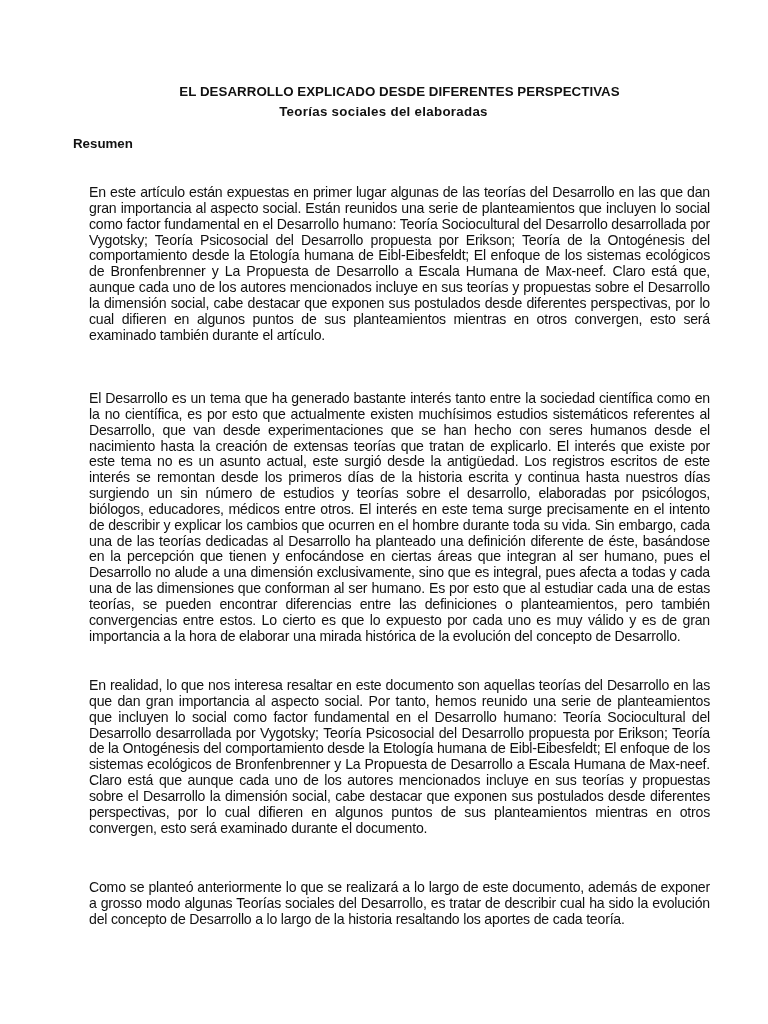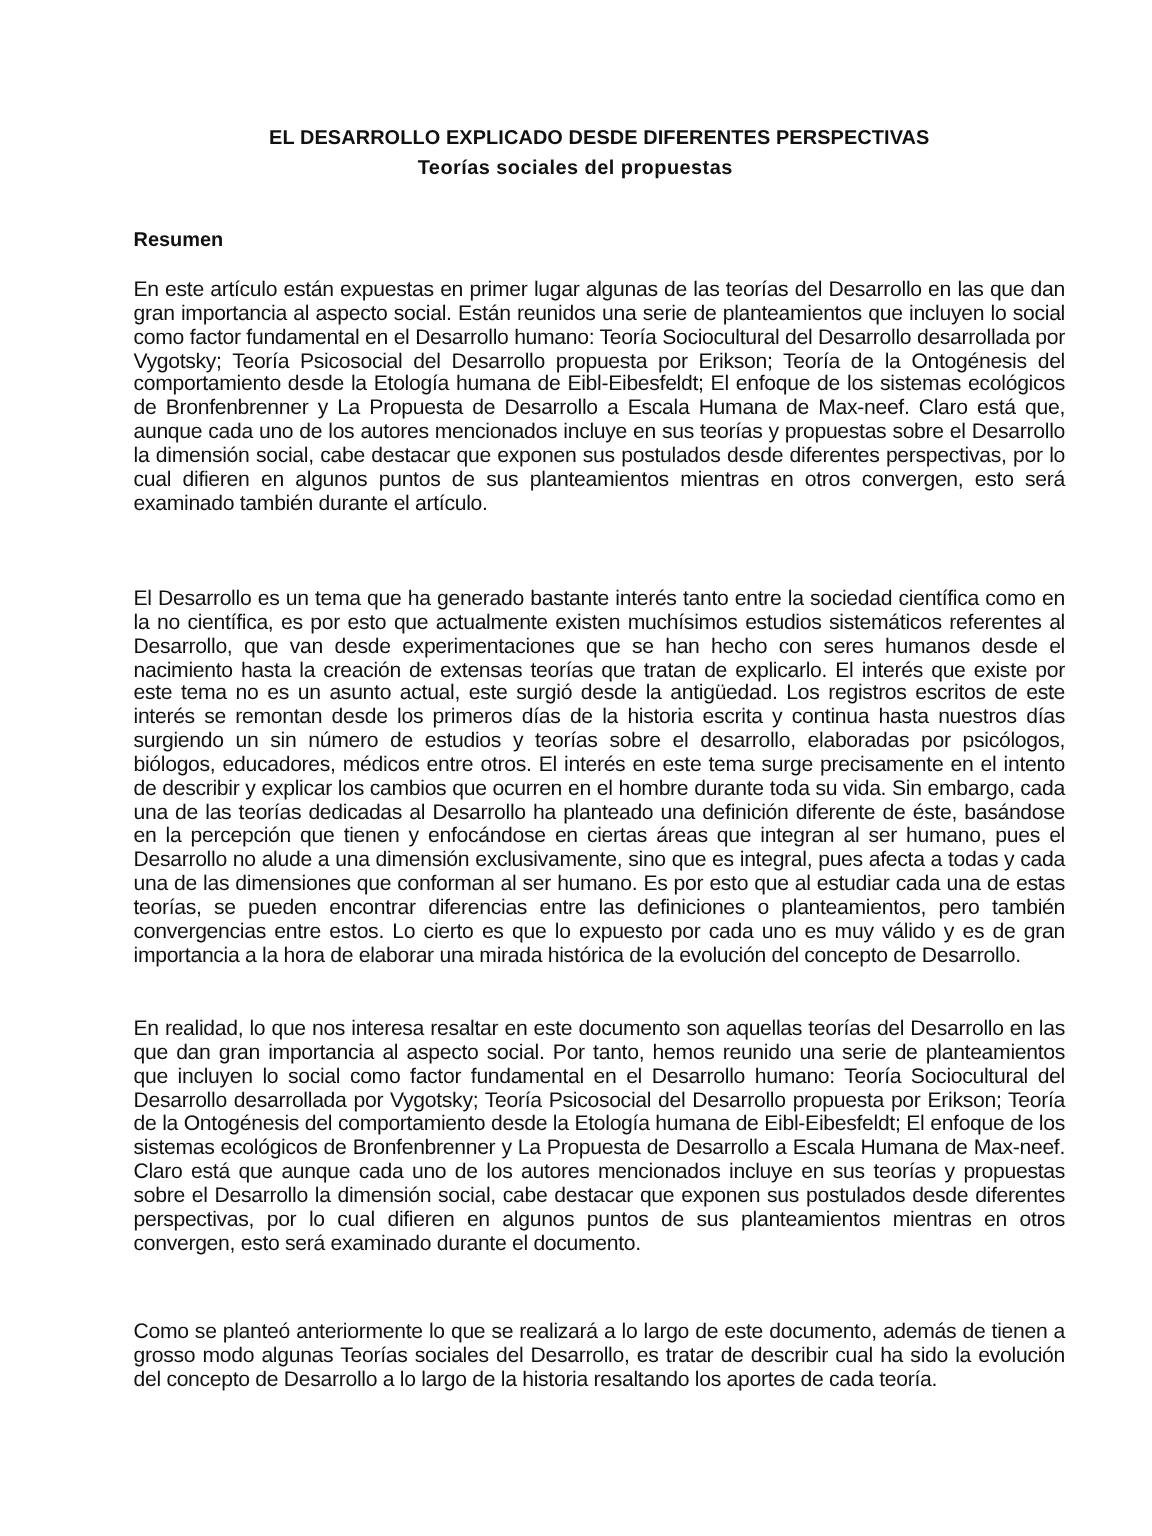--- a/index.html
+++ b/index.html
@@ -14,37 +14,37 @@
     text-align: center; font-weight: bold; font-size: 13.3px; letter-spacing: 0.05px;
     margin: 16px;
   }
   .subtitle {
     position: absolute; top: 104px; left: 0; width: 621px;
     text-align: center; font-weight: bold; font-size: 13.3px; letter-spacing: 0.3px;
     margin: 0;
   }
   .section-heading {
     position: absolute; top: 136px; left: 0;
-    font-weight: bold; font-size: 13.3px; margin: 16px;
+    font-weight: bold; font-size: 13.3px; margin: 0;
   }
   .para {
     position: absolute; left: 0; width: 621px;
     font-size: 14.1px; line-height: 15.85px;
     text-align: justify; margin: 16px;
     letter-spacing: -0.2px;
   }
   #p1 { top: 169px; }
   #p2 { top: 375px; }
   #p3 { top: 662px; }
   #p4 { top: 864px; }
 </style>
 </head>
 <body>
 
 <div class="page">
   <h1 class="title">EL DESARROLLO EXPLICADO DESDE DIFERENTES PERSPECTIVAS</h1>
-  <h2 class="subtitle">Teorías sociales del propuestas</h2>
+  <h2 class="subtitle">Teorías sociales del elaboradas</h2>
   <h3 class="section-heading">Resumen</h3>
   <p class="para" id="p1">En este artículo están expuestas en primer lugar algunas de las teorías del Desarrollo en las que dan gran importancia al aspecto social. Están reunidos una serie de planteamientos que incluyen lo social como factor fundamental en el Desarrollo humano: Teoría Sociocultural del Desarrollo desarrollada por Vygotsky; Teoría Psicosocial del Desarrollo propuesta por Erikson; Teoría de la Ontogénesis del comportamiento desde la Etología humana de Eibl-Eibesfeldt; El enfoque de los sistemas ecológicos de Bronfenbrenner y La Propuesta de Desarrollo a Escala Humana de Max-neef. Claro está que, aunque cada uno de los autores mencionados incluye en sus teorías y propuestas sobre el Desarrollo la dimensión social, cabe destacar que exponen sus postulados desde diferentes perspectivas, por lo cual difieren en algunos puntos de sus planteamientos mientras en otros convergen, esto será examinado también durante el artículo.</p>
   <p class="para" id="p2">El Desarrollo es un tema que ha generado bastante interés tanto entre la sociedad científica como en la no científica, es por esto que actualmente existen muchísimos estudios sistemáticos referentes al Desarrollo, que van desde experimentaciones que se han hecho con seres humanos desde el nacimiento hasta la creación de extensas teorías que tratan de explicarlo. El interés que existe por este tema no es un asunto actual, este surgió desde la antigüedad. Los registros escritos de este interés se remontan desde los primeros días de la historia escrita y continua hasta nuestros días surgiendo un sin número de estudios y teorías sobre el desarrollo, elaboradas por psicólogos, biólogos, educadores, médicos entre otros. El interés en este tema surge precisamente en el intento de describir y explicar los cambios que ocurren en el hombre durante toda su vida. Sin embargo, cada una de las teorías dedicadas al Desarrollo ha planteado una definición diferente de éste, basándose en la percepción que tienen y enfocándose en ciertas áreas que integran al ser humano, pues el Desarrollo no alude a una dimensión exclusivamente, sino que es integral, pues afecta a todas y cada una de las dimensiones que conforman al ser humano. Es por esto que al estudiar cada una de estas teorías, se pueden encontrar diferencias entre las definiciones o planteamientos, pero también convergencias entre estos. Lo cierto es que lo expuesto por cada uno es muy válido y es de gran importancia a la hora de elaborar una mirada histórica de la evolución del concepto de Desarrollo.</p>
   <p class="para" id="p3">En realidad, lo que nos interesa resaltar en este documento son aquellas teorías del Desarrollo en las que dan gran importancia al aspecto social. Por tanto, hemos reunido una serie de planteamientos que incluyen lo social como factor fundamental en el Desarrollo humano: Teoría Sociocultural del Desarrollo desarrollada por Vygotsky; Teoría Psicosocial del Desarrollo propuesta por Erikson; Teoría de la Ontogénesis del comportamiento desde la Etología humana de Eibl-Eibesfeldt; El enfoque de los sistemas ecológicos de Bronfenbrenner y La Propuesta de Desarrollo a Escala Humana de Max-neef. Claro está que aunque cada uno de los autores mencionados incluye en sus teorías y propuestas sobre el Desarrollo la dimensión social, cabe destacar que exponen sus postulados desde diferentes perspectivas, por lo cual difieren en algunos puntos de sus planteamientos mientras en otros convergen, esto será examinado durante el documento.</p>
-  <p class="para" id="p4">Como se planteó anteriormente lo que se realizará a lo largo de este documento, además de tienen a grosso modo algunas Teorías sociales del Desarrollo, es tratar de describir cual ha sido la evolución del concepto de Desarrollo a lo largo de la historia resaltando los aportes de cada teoría.</p>
+  <p class="para" id="p4">Como se planteó anteriormente lo que se realizará a lo largo de este documento, además de exponer a grosso modo algunas Teorías sociales del Desarrollo, es tratar de describir cual ha sido la evolución del concepto de Desarrollo a lo largo de la historia resaltando los aportes de cada teoría.</p>
 </div>
 
 </body></html>

